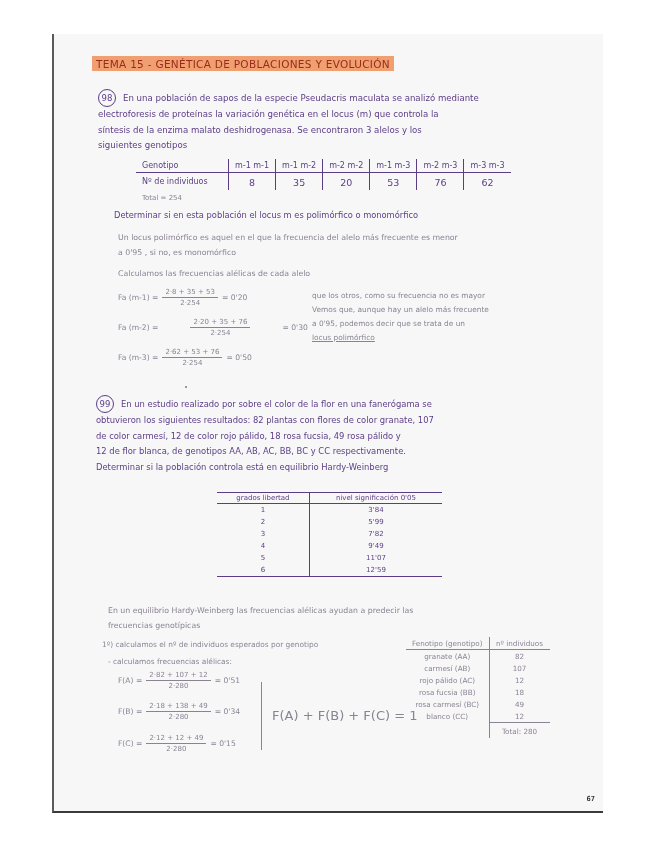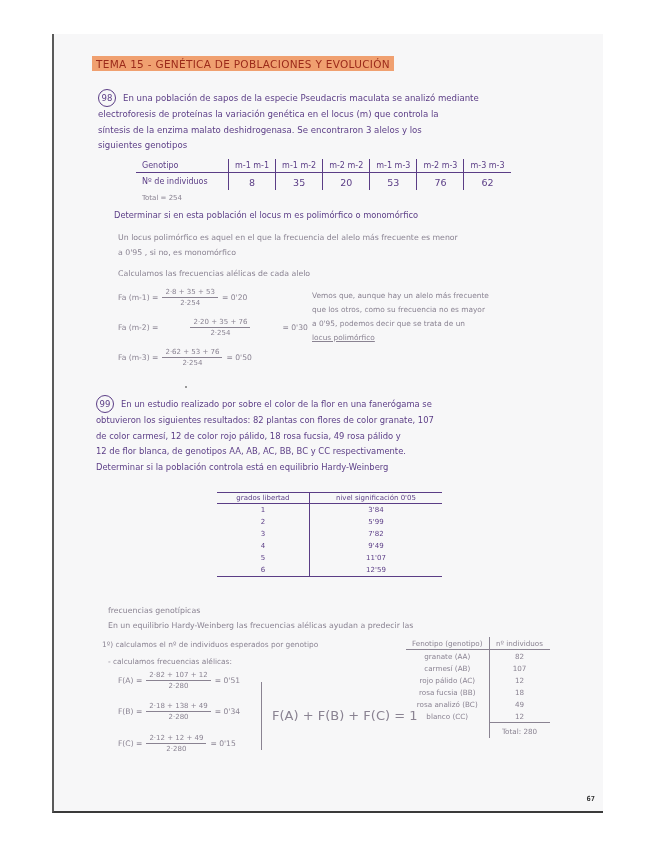--- a/index.html
+++ b/index.html
@@ -119,22 +119,22 @@
   <div class="formula" style="left:64px; top:314px;">
     <span>Fa (m-3) =</span>
     <span class="frac">
         <span class="n">2·62 + 53 + 76</span>
         <span class="d">2·254</span>
       </span>
     <span>= 0'50</span>
   </div>
 
   <div class="para para-light ink-light" style="left:258px; top:255px; font-size:7.4px; line-height:14px;">
+    <span class="line">que los otros, como su frecuencia no es mayor</span>
     <span class="line">Vemos que, aunque hay un alelo más frecuente</span>
-    <span class="line">que los otros, como su frecuencia no es mayor</span>
     <span class="line">a 0'95, podemos decir que se trata de un</span>
     <span class="line underline">locus polimórfico</span>
   </div>
 
   <div class="dot"></div>
 
   <div class="para ink-dark" style="left:42px; top:361px; font-size:8.4px; line-height:15.6px;">
     <span class="line"><span class="q-num">99</span><span>En un estudio realizado por sobre el color de la flor en una fanerógama se</span></span>
     <span class="line">obtuvieron los siguientes resultados: 82 plantas con flores de color granate, 107</span>
     <span class="line">de color carmesí, 12 de color rojo pálido, 18 rosa fucsia, 49 rosa pálido y</span>
@@ -169,22 +169,22 @@
           <td class="c2">11'07</td>
         </tr>
     <tr class="row">
           <td>6</td>
           <td class="c2">12'59</td>
         </tr>
   </tbody>
     </table>
 
   <div class="para para-light ink-light" style="left:54px; top:570px;">
+    <span class="line">En un equilibrio Hardy-Weinberg las frecuencias alélicas ayudan a predecir las</span>
     <span class="line">frecuencias genotípicas</span>
-    <span class="line">En un equilibrio Hardy-Weinberg las frecuencias alélicas ayudan a predecir las</span>
   </div>
 
   <div class="hw ink-light" style="left:48px; top:606px; font-size:7.4px;">1º) calculamos el nº de individuos esperados por genotipo</div>
   <div class="hw ink-light" style="left:54px; top:623px; font-size:7.4px;">- calculamos frecuencias alélicas:</div>
 
   <div class="formula" style="left:64px; top:637px;">
     <span>F(A) =</span>
     <span class="frac">
         <span class="n">2·82 + 107 + 12</span>
         <span class="d">2·280</span>
@@ -227,21 +227,21 @@
         </tr>
     <tr>
           <td>rojo pálido (AC)</td>
           <td class="c2">12</td>
         </tr>
     <tr>
           <td>rosa fucsia (BB)</td>
           <td class="c2">18</td>
         </tr>
     <tr>
-          <td>rosa analizó (BC)</td>
+          <td>rosa carmesí (BC)</td>
           <td class="c2">49</td>
         </tr>
     <tr>
           <td>blanco (CC)</td>
           <td class="c2">12</td>
         </tr>
     <tr class="tot">
           <td></td>
           <td class="c2">Total: 280</td>
         </tr>

